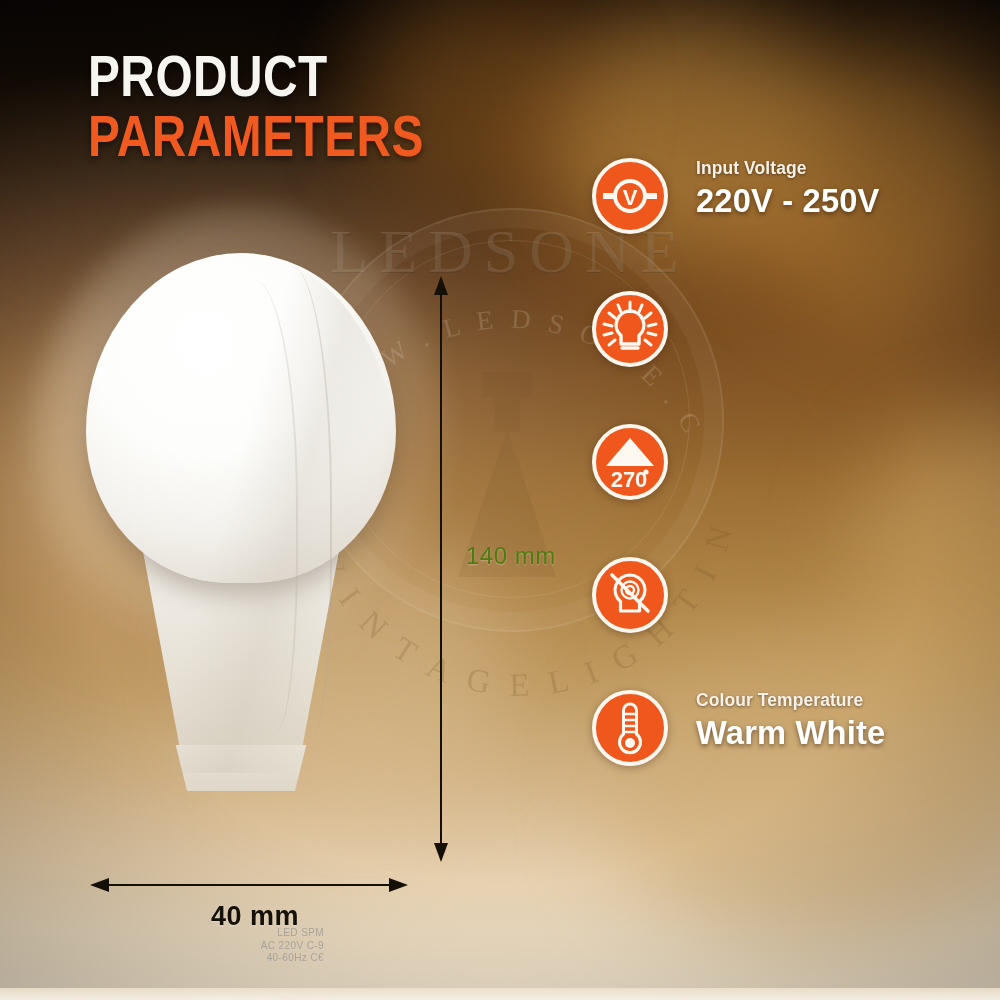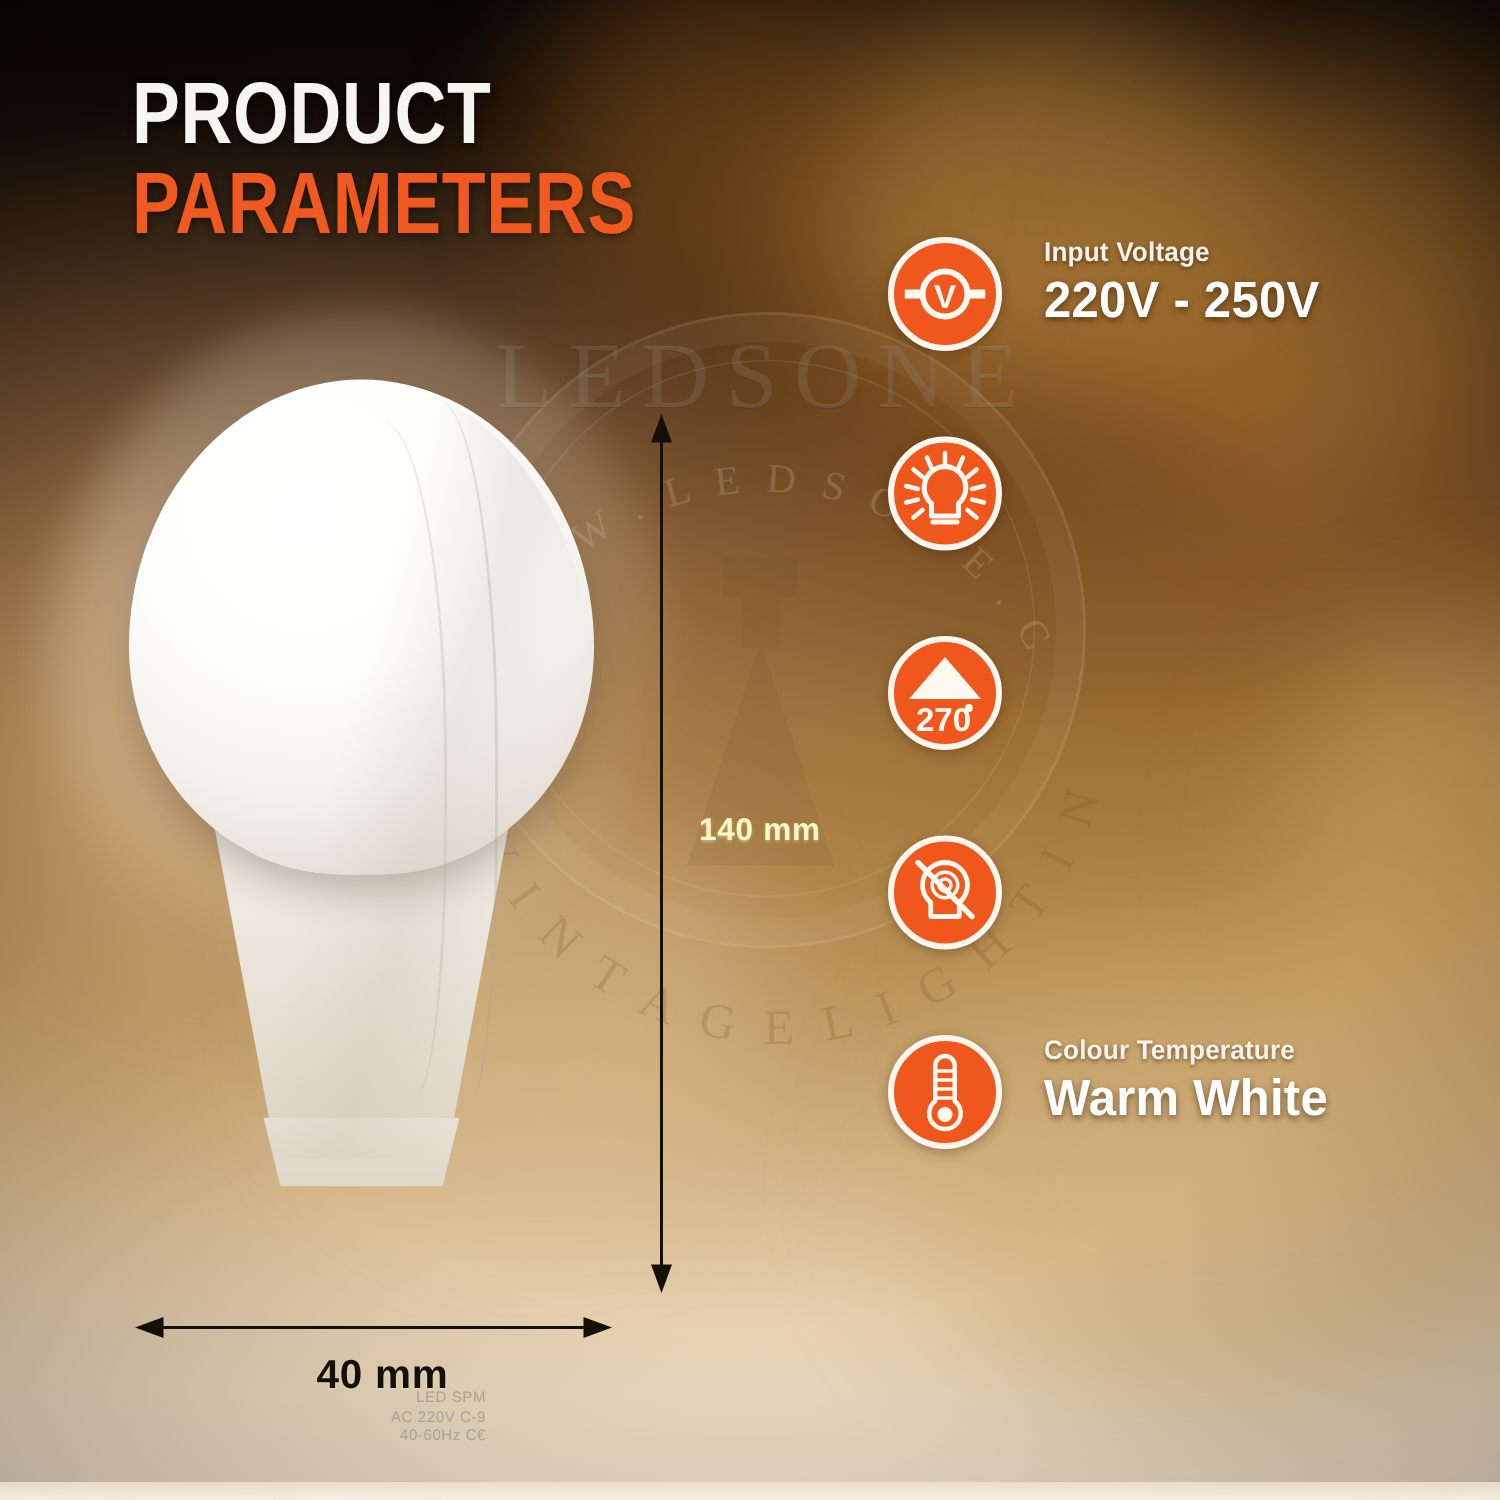--- a/index.html
+++ b/index.html
@@ -153,21 +153,21 @@
   
   .dim-v{position:absolute;left:434px;top:276px;width:14px;height:586px;}
   .dim-v .line{position:absolute;left:6px;top:12px;width:2px;height:562px;background:#151007;}
   .dim-v .ar-up{
     position:absolute;left:0px;top:0px;width:0;height:0;
     border-left:7px solid transparent;border-right:7px solid transparent;border-bottom:19px solid #151007;}
   .dim-v .ar-dn{
     position:absolute;left:0px;bottom:0px;width:0;height:0;
     border-left:7px solid transparent;border-right:7px solid transparent;border-top:19px solid #151007;}
   .dim-v-label{
-    position:absolute;left:466px;top:542px;font-size:21px;font-weight:700;color:#fef9c3;
+    position:absolute;left:466px;top:542px;font-size:24px;font-weight:400;color:#4d7c0f;
     letter-spacing:.5px;text-shadow:0 1px 2px rgba(255,245,225,.35);
   }
 
   .dim-h{position:absolute;left:90px;top:878px;width:318px;height:14px;}
   .dim-h .line{position:absolute;left:12px;top:6px;width:294px;height:2px;background:#151007;}
   .dim-h .ar-l{
     position:absolute;left:0;top:0;width:0;height:0;
     border-top:7px solid transparent;border-bottom:7px solid transparent;border-right:19px solid #151007;}
   .dim-h .ar-r{
     position:absolute;right:0;top:0;width:0;height:0;

